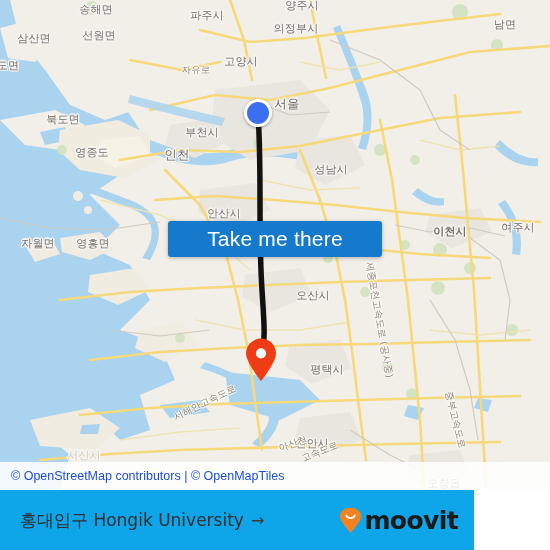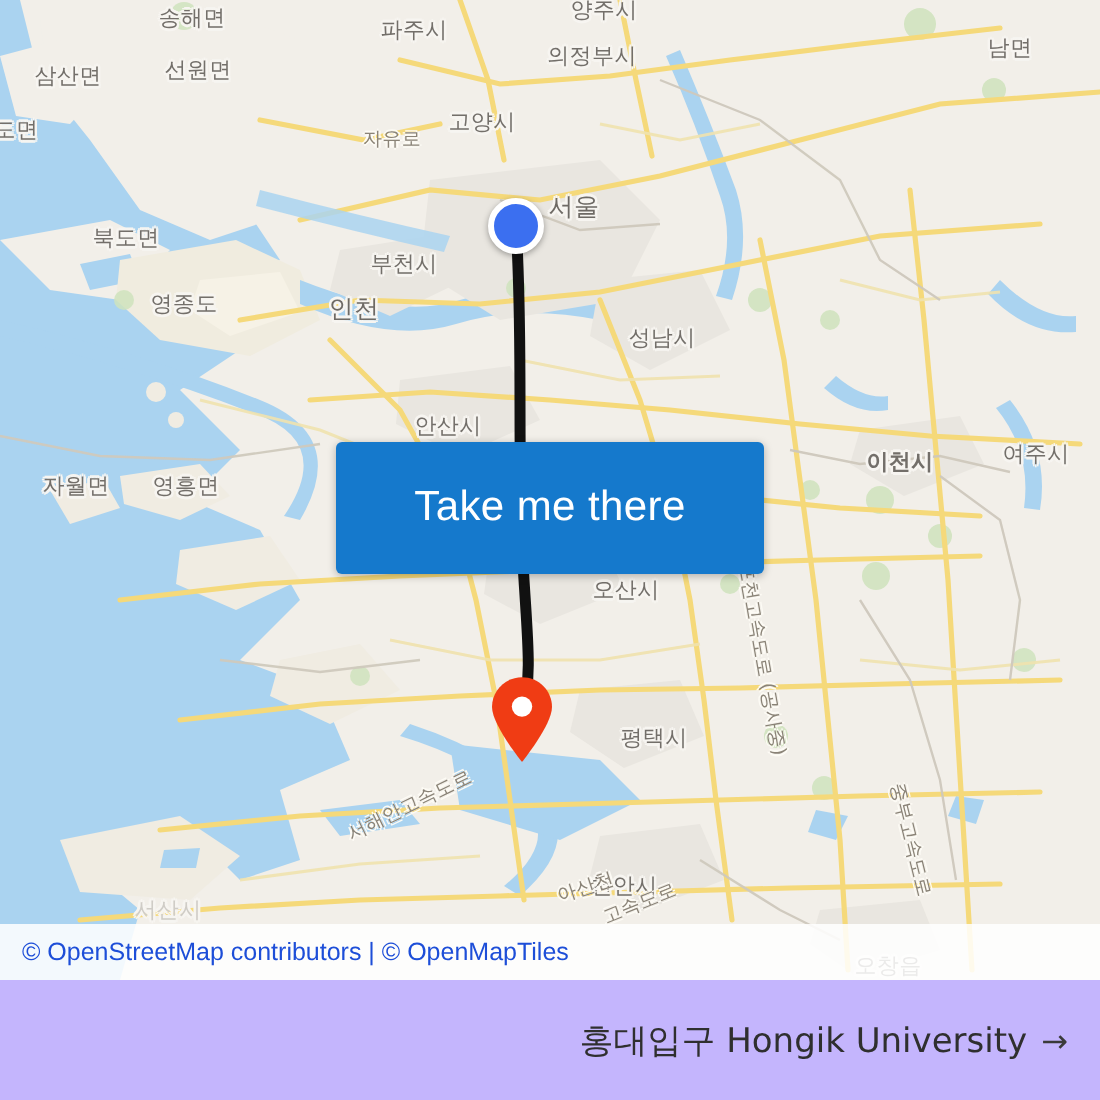--- a/index.html
+++ b/index.html
@@ -92,21 +92,21 @@
     width: 32px;
     height: 44px;
   }
 
   
   #take-me-there {
     position: absolute;
     left: 168px;
     top: 221px;
     width: 214px;
-    height: 66px;
+    height: 36px;
     background: #1579cc;
     color: #ffffff;
     border: none;
     border-radius: 3px;
     font-size: 21px;
     font-family: "Liberation Sans", "DejaVu Sans", sans-serif;
     letter-spacing: .2px;
     cursor: pointer;
     box-shadow: 0 1px 4px rgba(0,0,0,.28);
     padding: 0;
@@ -130,26 +130,26 @@
     color: #1d4ed8;
     font-family: "Liberation Sans", "DejaVu Sans", sans-serif;
     white-space: nowrap;
   }
 
   
   #footer {
     position: absolute;
     left: 0;
     top: 490px;
-    width: 550px;
+    width: 474px;
     height: 60px;
-    background: #c4b5fd;
+    background: #0ea5e9;
     display: flex;
     align-items: center;
-    justify-content: flex-end;
+    justify-content: space-between;
     box-sizing: border-box;
     padding: 0 16px 0 20px;
   }
   #trip-title {
     font-size: 17px;
     color: #2f2f2f;
     font-family: "DejaVu Sans", "Liberation Sans", sans-serif;
     white-space: nowrap;
     display: flex;
     align-items: center;
@@ -349,15 +349,25 @@
     <div id="attribution">
       <span class="attr-text">© OpenStreetMap contributors | © OpenMapTiles</span>
     </div>
   </div>
 
   <div id="footer">
     <div id="trip-title">
       <span>홍대입구 Hongik University</span>
       <span class="arrow">→</span>
     </div>
+    <div id="moovit-logo">
+      <span style="display:flex;">
+        <svg viewBox="0 0 26 30" width="23" height="27" xmlns="http://www.w3.org/2000/svg">
+          <path d="M13,29 C13,29 25,16.5 25,10.6 C25,4.6 19.6,0.5 13,0.5
+                   C6.4,0.5 1,4.6 1,10.6 C1,16.5 13,29 13,29 Z" fill="#f58220"></path>
+          <path d="M8.2,9.2 C9.2,13.2 16.8,13.2 17.8,9.2" stroke="#ffffff" stroke-width="2.1" fill="none" stroke-linecap="round"></path>
+        </svg>
+      </span>
+      <span class="wordmark">moovit</span>
+    </div>
   </div>
 
 </div>
 
 </body></html>

